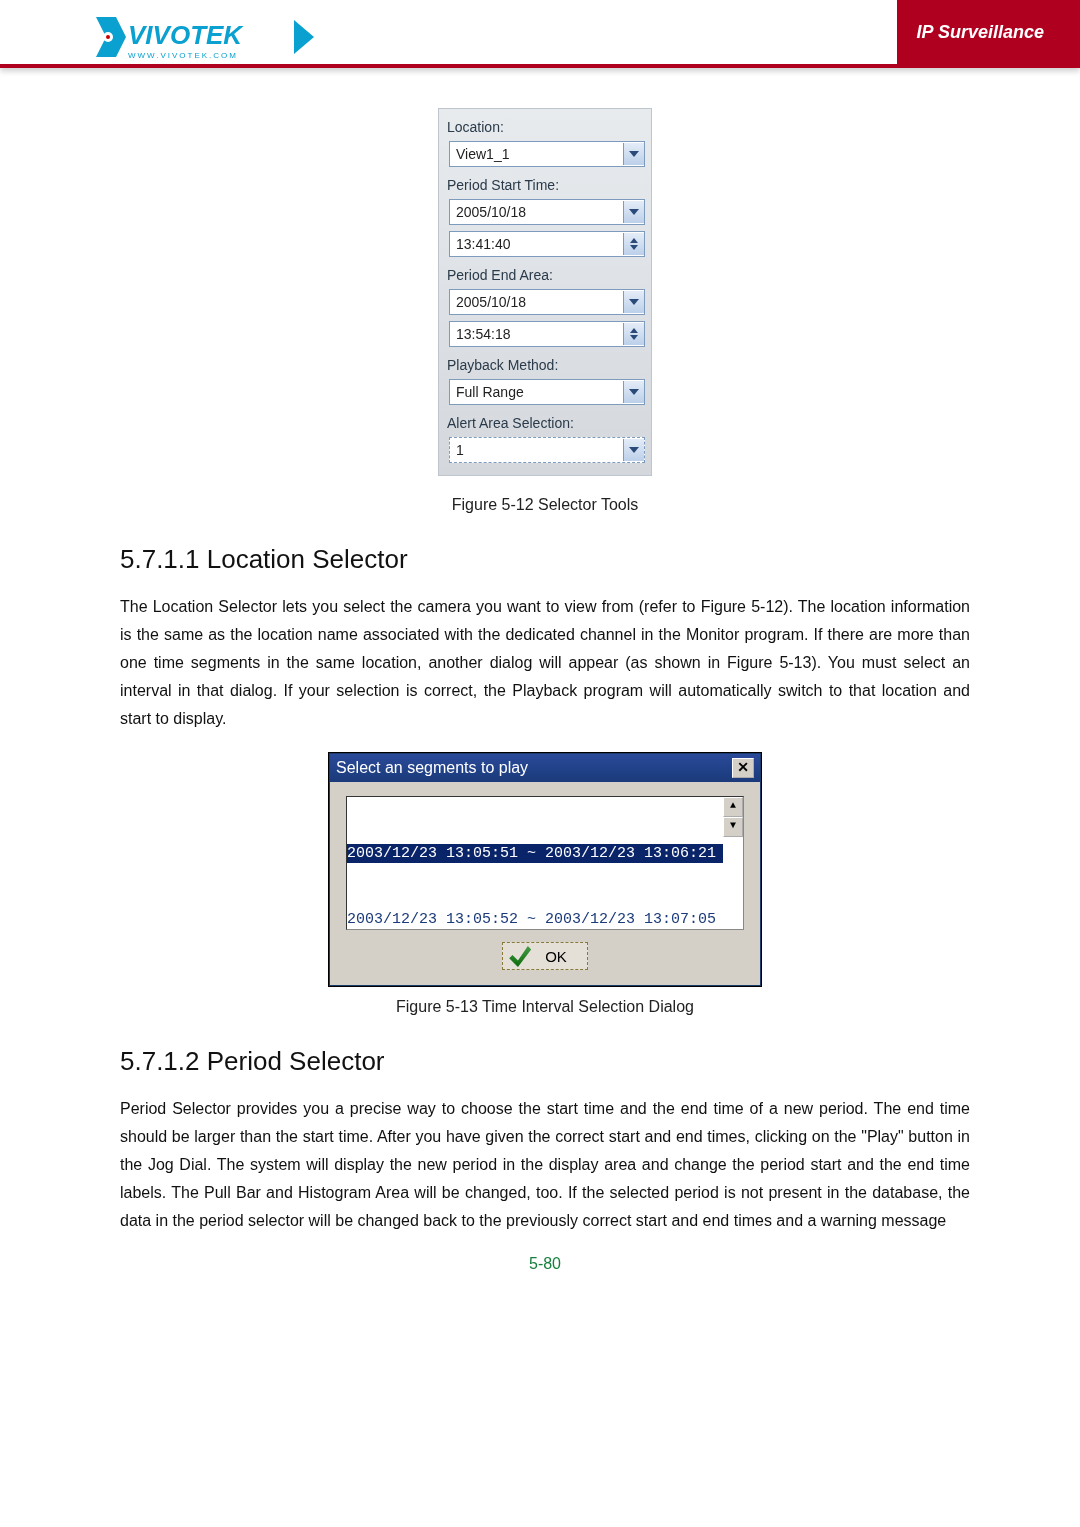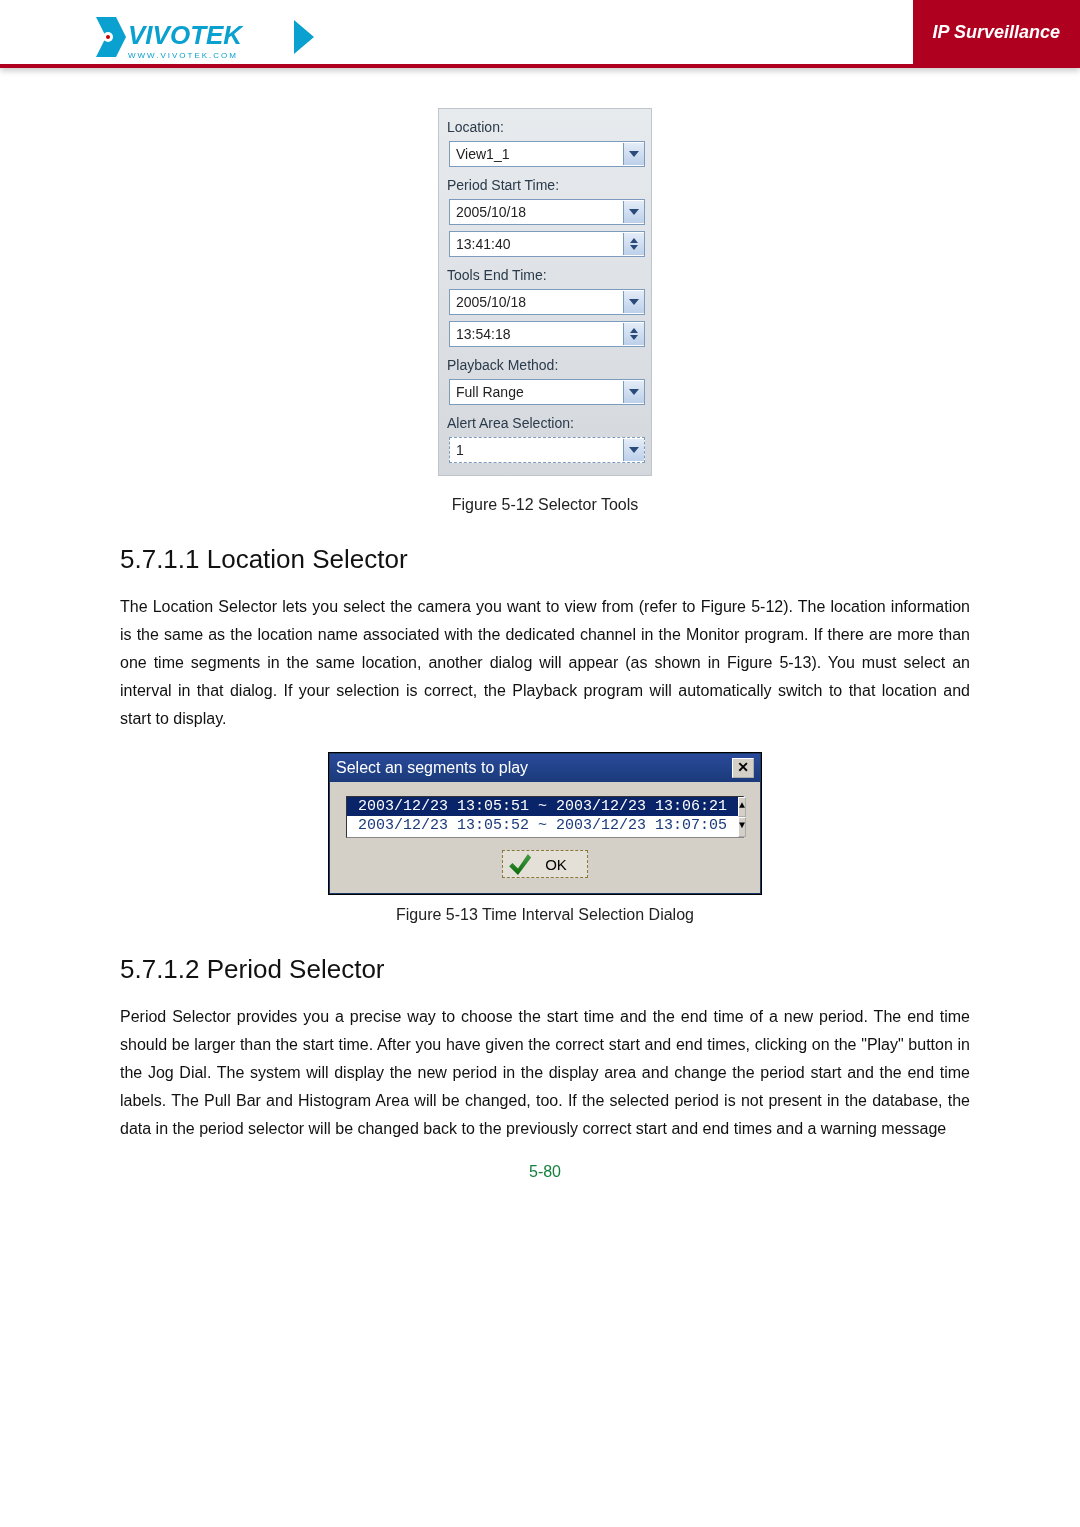--- a/index.html
+++ b/index.html
@@ -28,21 +28,21 @@
     margin-left: 96px;
     margin-top: 10px;
   }
   .logo svg { display:block; }
   .ip-surv {
     color: #fff;
     background: #b00020;
     font-style: italic;
     font-weight: bold;
     font-size: 18px;
-    padding: 6px 20px 6px 20px;
+    padding: 6px 36px 6px 20px;
     margin-right: 0;
     height: 64px;
     line-height: 52px;
     box-sizing: border-box;
     text-align: right;
   }
   .content {
     padding: 40px 110px 0 120px;
     box-sizing: border-box;
   }
@@ -138,22 +138,23 @@
   .listbox {
     background: #fff;
     border: 1px inset #888;
     font-family: "Courier New", monospace;
     font-size: 15px;
     display: flex;
   }
   .list-lines { flex:1; }
   .list-line {
     color: #1a3a7a;
-    padding: 1px 11px;
+    padding: 1px 0;
     white-space: nowrap;
+    margin-top: 47px;
   }
   .list-line.sel {
     background: #0a246a;
     color: #fff;
   }
   .list-scroll {
     width: 20px;
     display: flex;
     flex-direction: column;
   }
@@ -240,21 +241,21 @@
           </div>
       </div>
       <div class="combo">
         <div class="combo-text">13:41:40</div>
         <div class="combo-btn spinner">
             <div class="arrow-up-s"></div>
             <div class="arrow-down-s"></div>
           </div>
       </div>
 
-      <div class="panel-label">Tools End Time:</div>
+      <div class="panel-label">Period End Area:</div>
       <div class="combo">
         <div class="combo-text">2005/10/18</div>
         <div class="combo-btn">
             <div class="arrow-down"></div>
           </div>
       </div>
       <div class="combo">
         <div class="combo-text">13:54:18</div>
         <div class="combo-btn spinner">
             <div class="arrow-up-s"></div>

